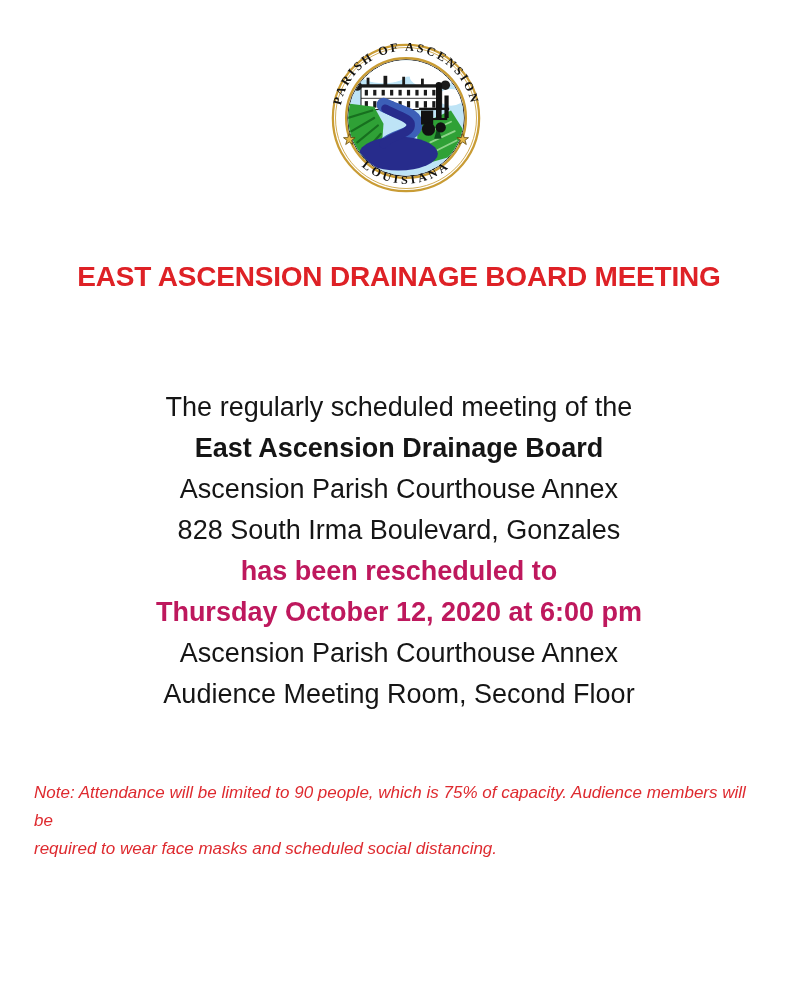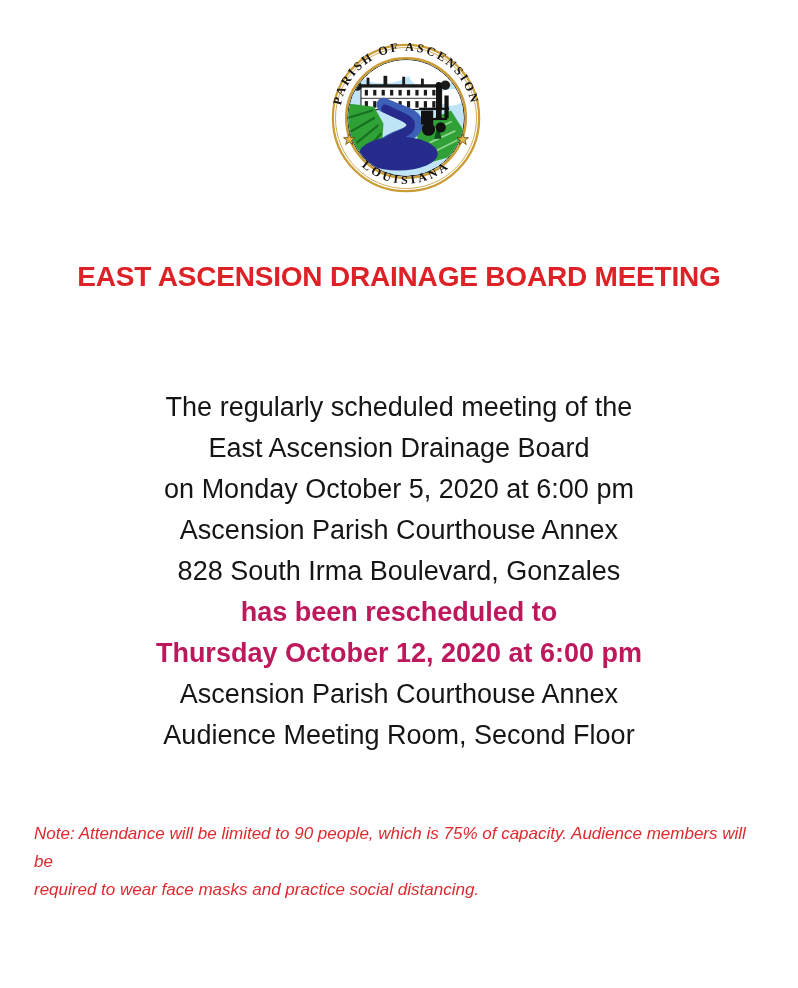--- a/index.html
+++ b/index.html
@@ -21,21 +21,21 @@
   .headings{margin-top:70px;text-align:center;}
   .heading{
     font-size:28px;font-weight:bold;line-height:28px;
     color:#DE2126;letter-spacing:-0.2px;
   }
   .heading + .heading{margin-top:31px;}
 
   
   .body-block{margin-top:96px;text-align:center;font-size:27px;line-height:41px;color:#151515;}
   .body-line{white-space:nowrap;}
-  .bold{font-weight:normal;}
+  .bold{font-weight:bold;}
   .red-bold{font-weight:bold;color:#be185d;}
 
   
   .note{
     margin:64px 34px 0 34px;
     color:#DE2A2F;font-style:italic;font-size:17px;line-height:28px;
     font-weight:500;text-align:left;
   }
 </style>
 </head>
@@ -152,27 +152,26 @@
     </svg>
   </div>
 
   <div class="headings">
     <div class="heading">EAST ASCENSION DRAINAGE BOARD MEETING</div>
   </div>
 
   <div class="body-block">
     <div class="body-line">The regularly scheduled meeting of the</div>
     <div class="body-line bold">East Ascension Drainage Board</div>
-    <div class="body-line">on Monday October 5, 2020 at 6:00 pm</div>
     <div class="body-line">Ascension Parish Courthouse Annex</div>
     <div class="body-line">828 South Irma Boulevard, Gonzales</div>
     <div class="body-line red-bold">has been rescheduled to</div>
     <div class="body-line red-bold">Thursday October 12, 2020 at 6:00 pm</div>
     <div class="body-line">Ascension Parish Courthouse Annex</div>
     <div class="body-line">Audience Meeting Room, Second Floor</div>
   </div>
 
   <div class="note">
     <div>Note: Attendance will be limited to 90 people, which is 75% of capacity. Audience members will be</div>
-    <div>required to wear face masks and practice social distancing.</div>
+    <div>required to wear face masks and scheduled social distancing.</div>
   </div>
 
 </div>
 
 </body></html>

